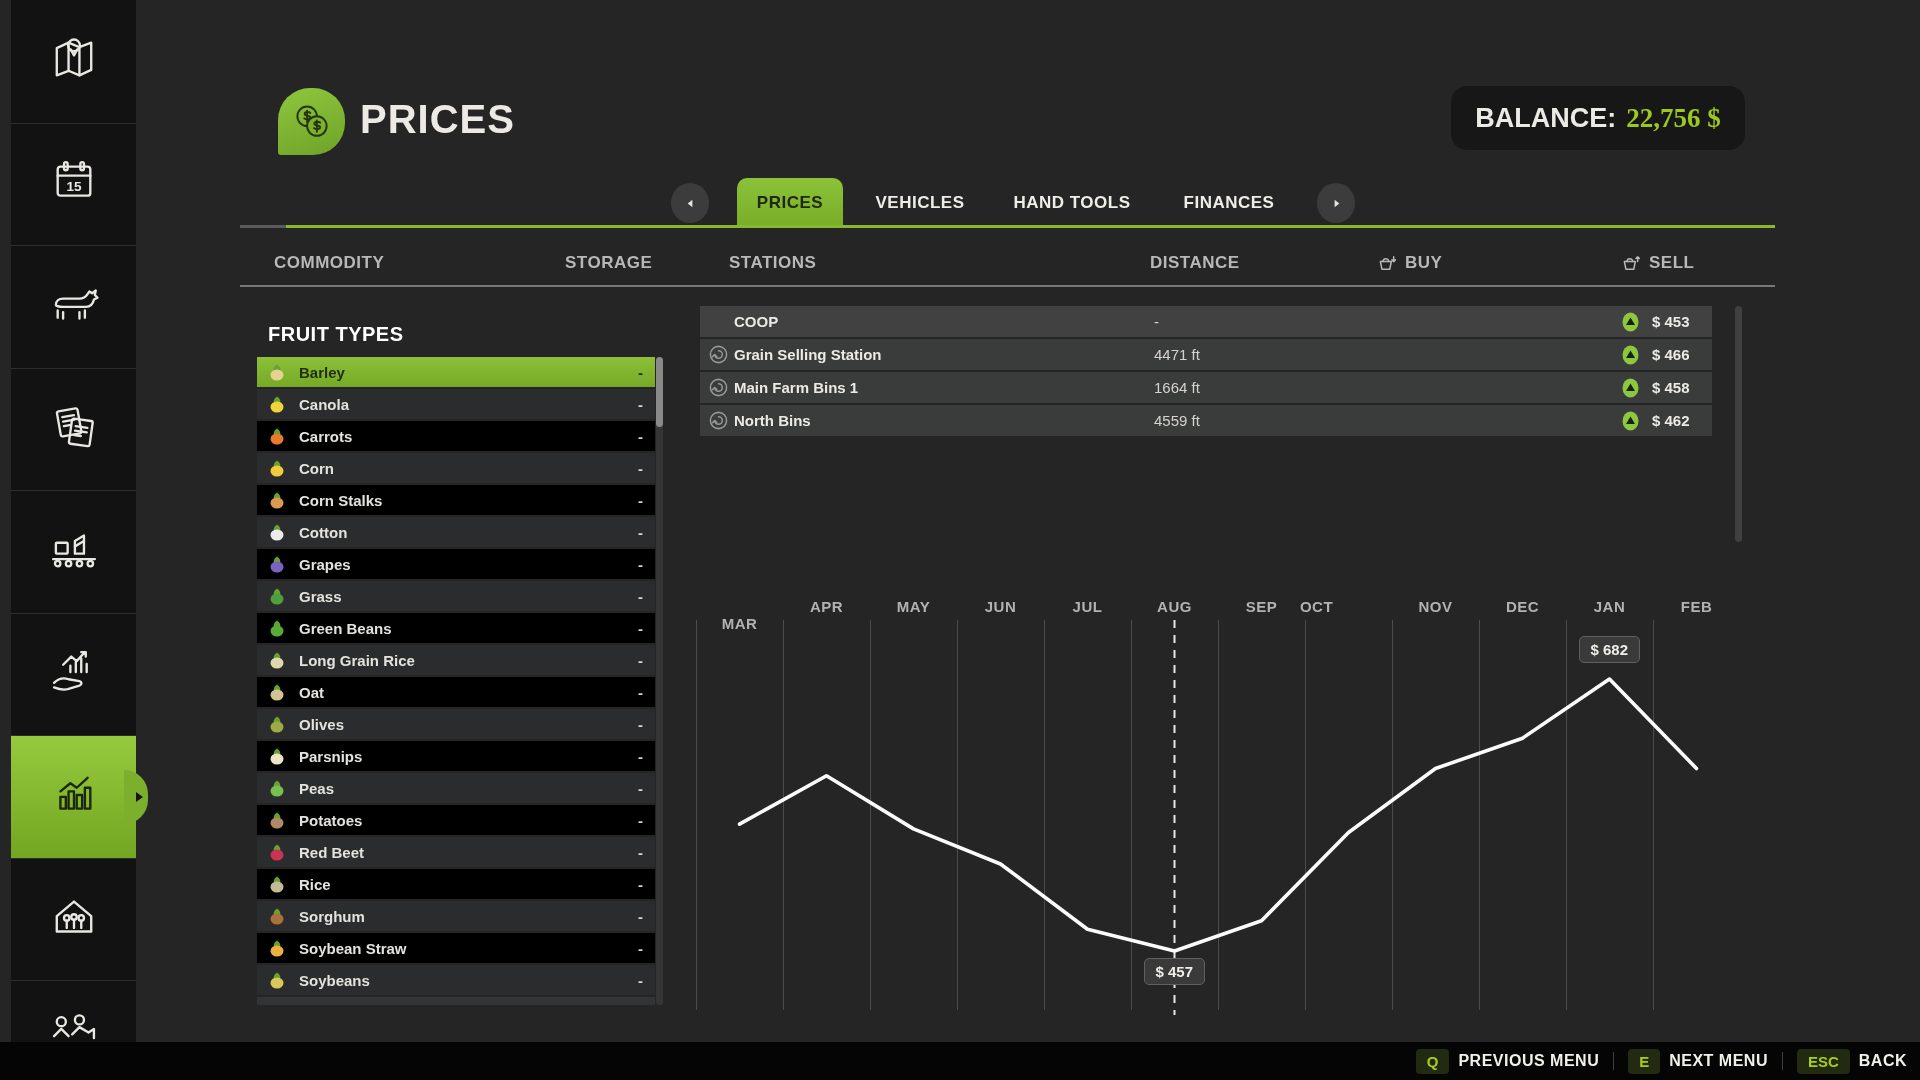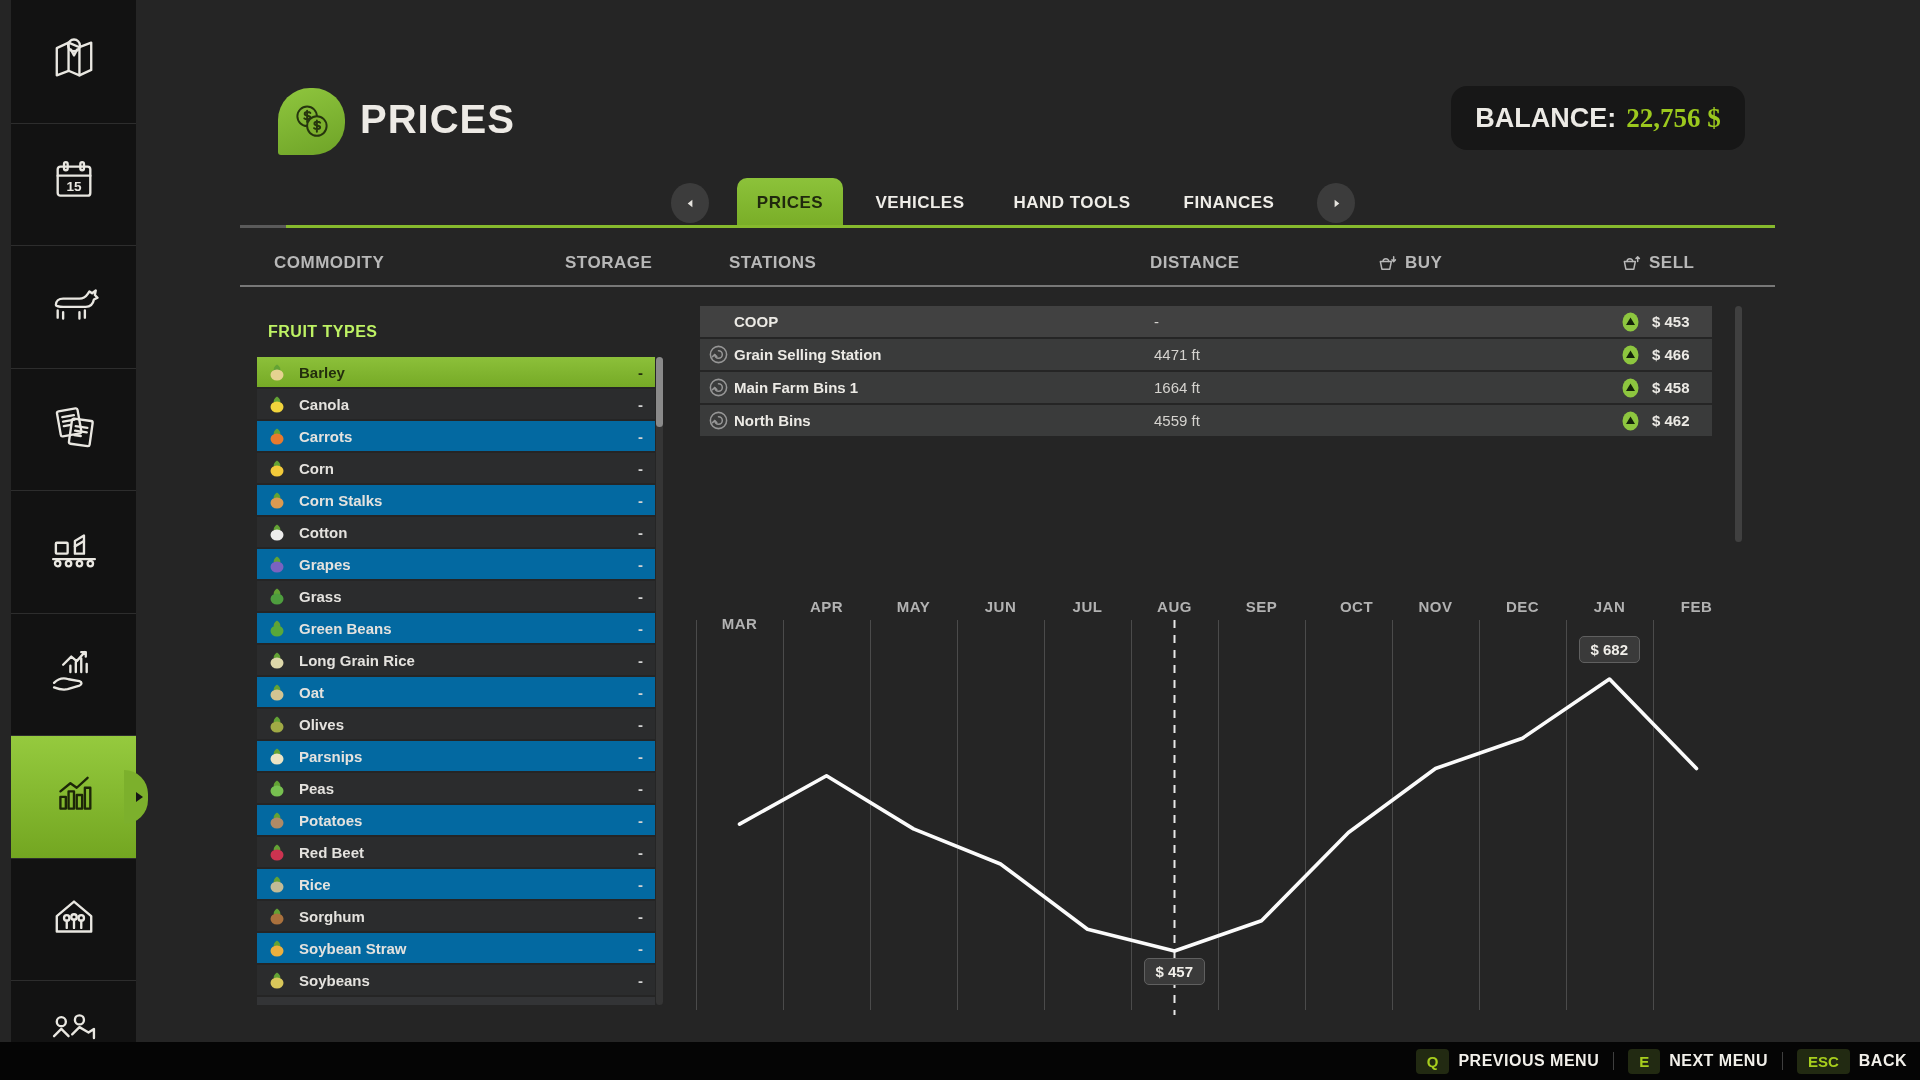--- a/index.html
+++ b/index.html
@@ -36,24 +36,24 @@
        letter-spacing:.5px;color:#efede8;cursor:pointer;}
   .tab.active{background:linear-gradient(180deg,#8cc23a,#79ad27);color:#20290d;border-radius:10px 10px 0 0;}
   #tab-underline{position:absolute;left:240px;top:225px;width:1535px;height:3px;
        background:linear-gradient(90deg,#5a5a5a 0 46px,#86b92d 46px);}
   
   .ch{position:absolute;top:253px;font-size:17px;font-weight:bold;color:#b8b8b8;letter-spacing:.5px;
       display:flex;align-items:center;gap:8px;}
   .ch svg{width:19px;height:19px;stroke:#b8b8b8;fill:none;stroke-width:1.6;stroke-linecap:round;stroke-linejoin:round;}
   #grey-rule{position:absolute;left:240px;top:285px;width:1535px;height:2px;background:#787878;}
   
-  #fruit-heading{position:absolute;left:268px;top:323px;font-size:16px;font-weight:bold;letter-spacing:.5px;color:#bef264;}
+  #fruit-heading{position:absolute;left:268px;top:323px;font-size:20px;font-weight:bold;letter-spacing:.5px;color:#ffffff;}
   #fruit-list{position:absolute;left:257px;top:357px;width:398px;}
   .frow{position:relative;height:30px;margin-bottom:2px;display:flex;align-items:center;cursor:pointer;}
-  .frow.even{background:#0369a1;align-items:center;} .frow.odd{background:#2b2c2d;}
+  .frow.even{background:#000000;align-items:center;} .frow.odd{background:#2b2c2d;}
   .frow.selected{background:linear-gradient(180deg,#8cc03a,#76aa26);}
   .frow .cicon{width:20px;height:20px;margin-left:10px;flex:0 0 auto;}
   .frow .lbl{margin-left:12px;font-size:15px;font-weight:bold;color:#e4e2de;}
   .frow .dash{position:absolute;right:12px;font-size:15px;font-weight:bold;color:#d2d2d2;}
   .frow.selected .lbl,.frow.selected .dash{color:#232e0d;}
   #fruit-partial{position:absolute;left:257px;top:997px;width:398px;height:8px;background:#333436;}
   #fruit-track{position:absolute;left:656px;top:357px;width:7px;height:648px;background:#353535;border-radius:3.5px;}
   #fruit-thumb{position:absolute;left:0;top:0;width:7px;height:70px;background:#8a8a8a;border-radius:3.5px;}
   
   #stations{position:absolute;left:700px;top:306px;width:1012px;}
@@ -449,21 +449,21 @@
   <div id="stations-scrollbar"></div>
 
   <div id="chart">
       <div class="mon" style="left: 0px; margin-top: 17px;">MAR</div>
       <div class="mon" style="left: 87px;">APR</div>
       <div class="mon" style="left: 174px;">MAY</div>
       <div class="mon" style="left: 261px;">JUN</div>
       <div class="mon" style="left: 348px;">JUL</div>
       <div class="mon" style="left: 435px;">AUG</div>
       <div class="mon" style="left: 522px;">SEP</div>
-      <div class="mon" style="left: 617px;">OCT</div>
+      <div class="mon" style="left: 577px;">OCT</div>
       <div class="mon" style="left: 696px;">NOV</div>
       <div class="mon" style="left: 783px;">DEC</div>
       <div class="mon" style="left: 870px;">JAN</div>
       <div class="mon" style="left: 957px;">FEB</div>
       <svg id="plot" width="1044" height="417" viewBox="0 0 1044 417">
         <line x1="0.5" y1="22" x2="0.5" y2="412" stroke="#4b4b4b" stroke-width="1"></line>
         <line x1="87.5" y1="22" x2="87.5" y2="412" stroke="#4b4b4b" stroke-width="1"></line>
         <line x1="174.5" y1="22" x2="174.5" y2="412" stroke="#4b4b4b" stroke-width="1"></line>
         <line x1="261.5" y1="22" x2="261.5" y2="412" stroke="#4b4b4b" stroke-width="1"></line>
         <line x1="348.5" y1="22" x2="348.5" y2="412" stroke="#4b4b4b" stroke-width="1"></line>

